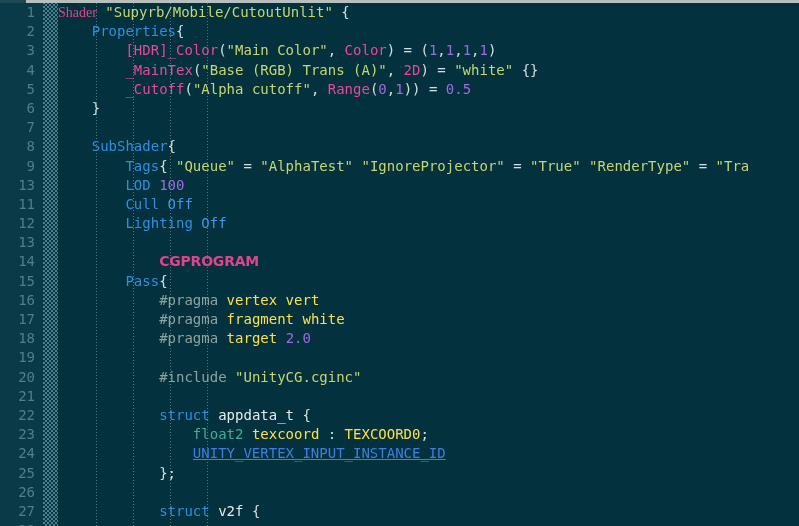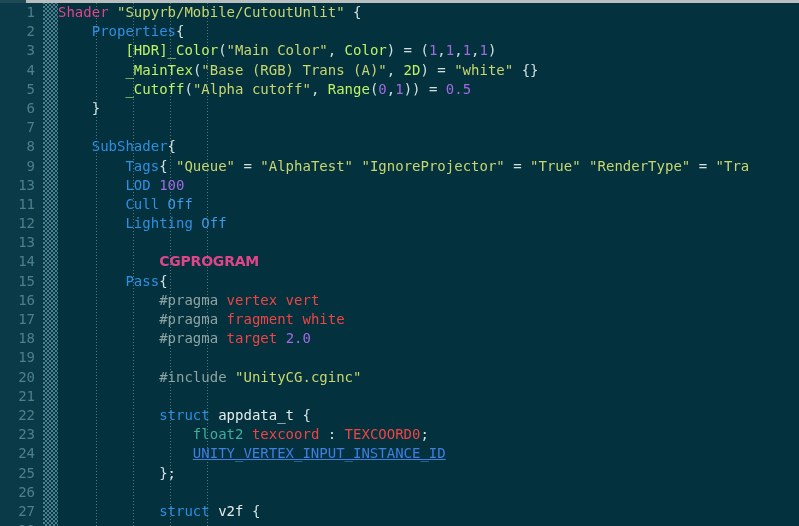--- a/index.html
+++ b/index.html
@@ -106,31 +106,31 @@
     z-index: 2;
   }
   .line {
     height: 19.2px;
     line-height: 19.2px;
     white-space: pre;
     color: #c8d6d6;
   }
 
   
-  .t-shader    { color: #e0458a; }
+  .t-shader    { color: #e0458a; font-family: Liberation Serif, serif; }
   .t-cgprog    { color: #e0458a; font-family: "DejaVu Sans", "Liberation Sans", sans-serif; font-weight: 600; letter-spacing: -0.2px; }
   .t-kw        { color: #2f8fe0; }
   .t-kw2       { color: #3d9be8; }
-  .t-prop      { color: #bef264; }
+  .t-prop      { color: #ec4899; }
   .t-str       { color: #c7d66e; }
   .t-num       { color: #a06ae0; }
   .t-punc      { color: #cfe0de; }
   .t-type      { color: #3fae9a; }
   .t-ident     { color: #e4eceb; }
-  .t-sem       { color: #ef4444; }
+  .t-sem       { color: #fde047; }
   .t-pre       { color: #8ea3a2; text-align: right; }
   .t-macro     { color: #3f7fe0; text-decoration: underline; }
   .t-plain     { color: #cfe0de; }
 </style>
 </head>
 <body>
 
 <div id="editor">
 
   <div class="top-strip">

